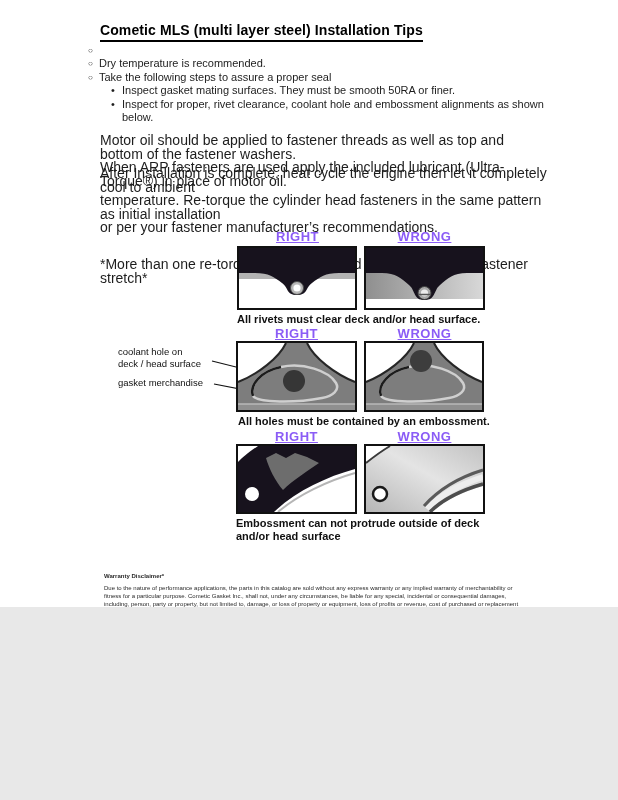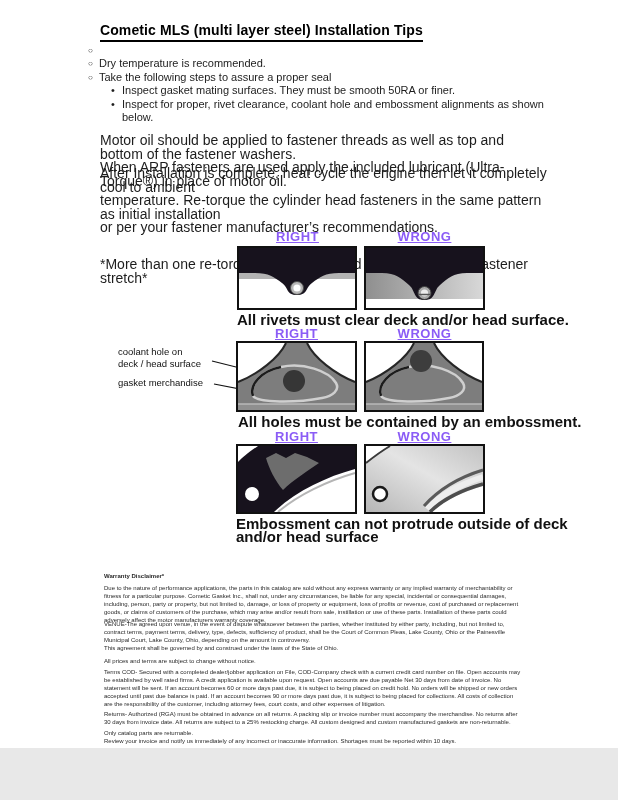--- a/index.html
+++ b/index.html
@@ -1,17 +1,17 @@
 <!DOCTYPE html>
 <html><head>
 <meta charset="utf-8">
 <style>
   html,body{margin:0;padding:0;background:#e8e8e8;}
   .page{
-    position:relative;width:618px;height:748px;background:#ffffff;
+    position:relative;width:618px;height:607px;background:#ffffff;
     font-family:"Liberation Sans","DejaVu Sans",sans-serif;color:#1d1d1d;
     overflow:hidden;margin:0 auto;
   }
   .abs{position:absolute;margin:0;}
   .pre{white-space:pre-line;}
   
   .title{left:100px;top:22px;font-size:14px;font-weight:bold;color:#000;
          border-bottom:2px solid #000;padding-bottom:2px;letter-spacing:.1px;}
   
   .bullets{left:88px;top:44px;width:470px;font-size:11px;line-height:13.4px;}
@@ -23,21 +23,21 @@
   
   .h2{left:100px;top:116px;font-size:12.5px;font-weight:bold;color:#000;}
   .body-p{left:100px;width:450px;font-size:14px;line-height:13.6px;}
   .p-oil{top:134px;}
   .p-retorque{top:167px;}
   .p-note{top:211px;margin-top:47px;}
   
   .dg-label{width:121px;text-align:center;font-size:13px;font-weight:bold;
             letter-spacing:.5px;color:#8b5cf6;text-decoration:underline;}
   .dg-box{display:block;}
-  .caption{font-size:15px;font-weight:bold;line-height:13px;color:#111;}
+  .caption{font-size:11px;font-weight:bold;line-height:13px;color:#111;}
   .annot{font-size:9.5px;line-height:11.5px;text-align:left;color:#111;}
   
   .fine{left:104px;width:436px;font-size:6px;line-height:7.9px;color:#2a2a2a;}
   .fine-h{font-weight:bold;}
   
   .part-no{left:389px;top:760px;font-size:13px;color:#222;letter-spacing:.3px;font-style:italic;}
 </style>
 </head>
 <body>
 

